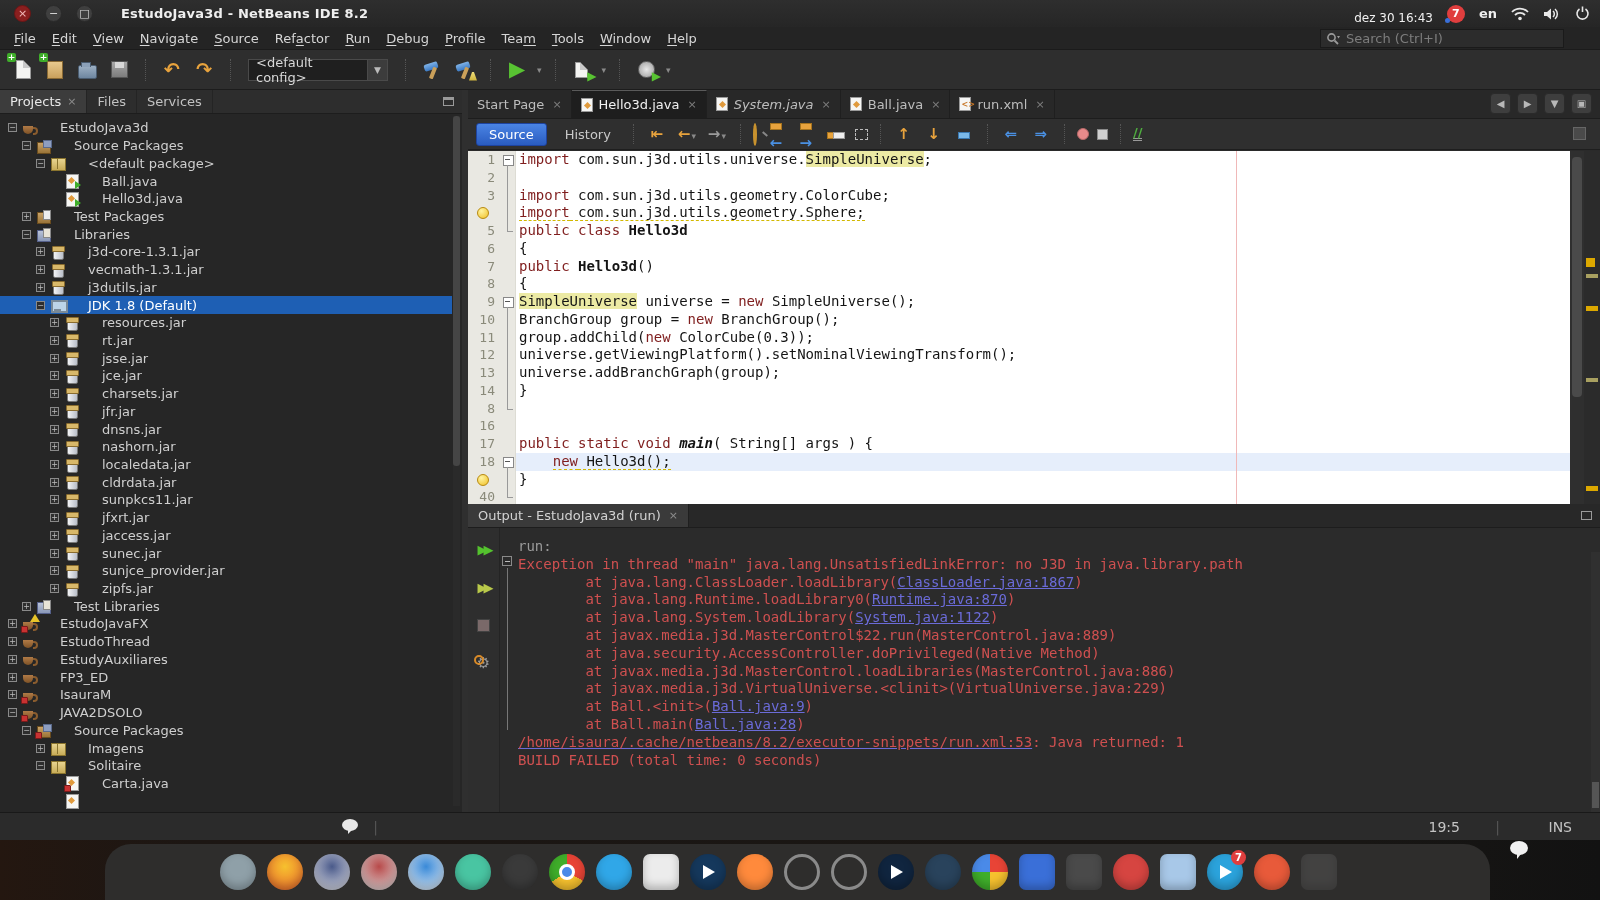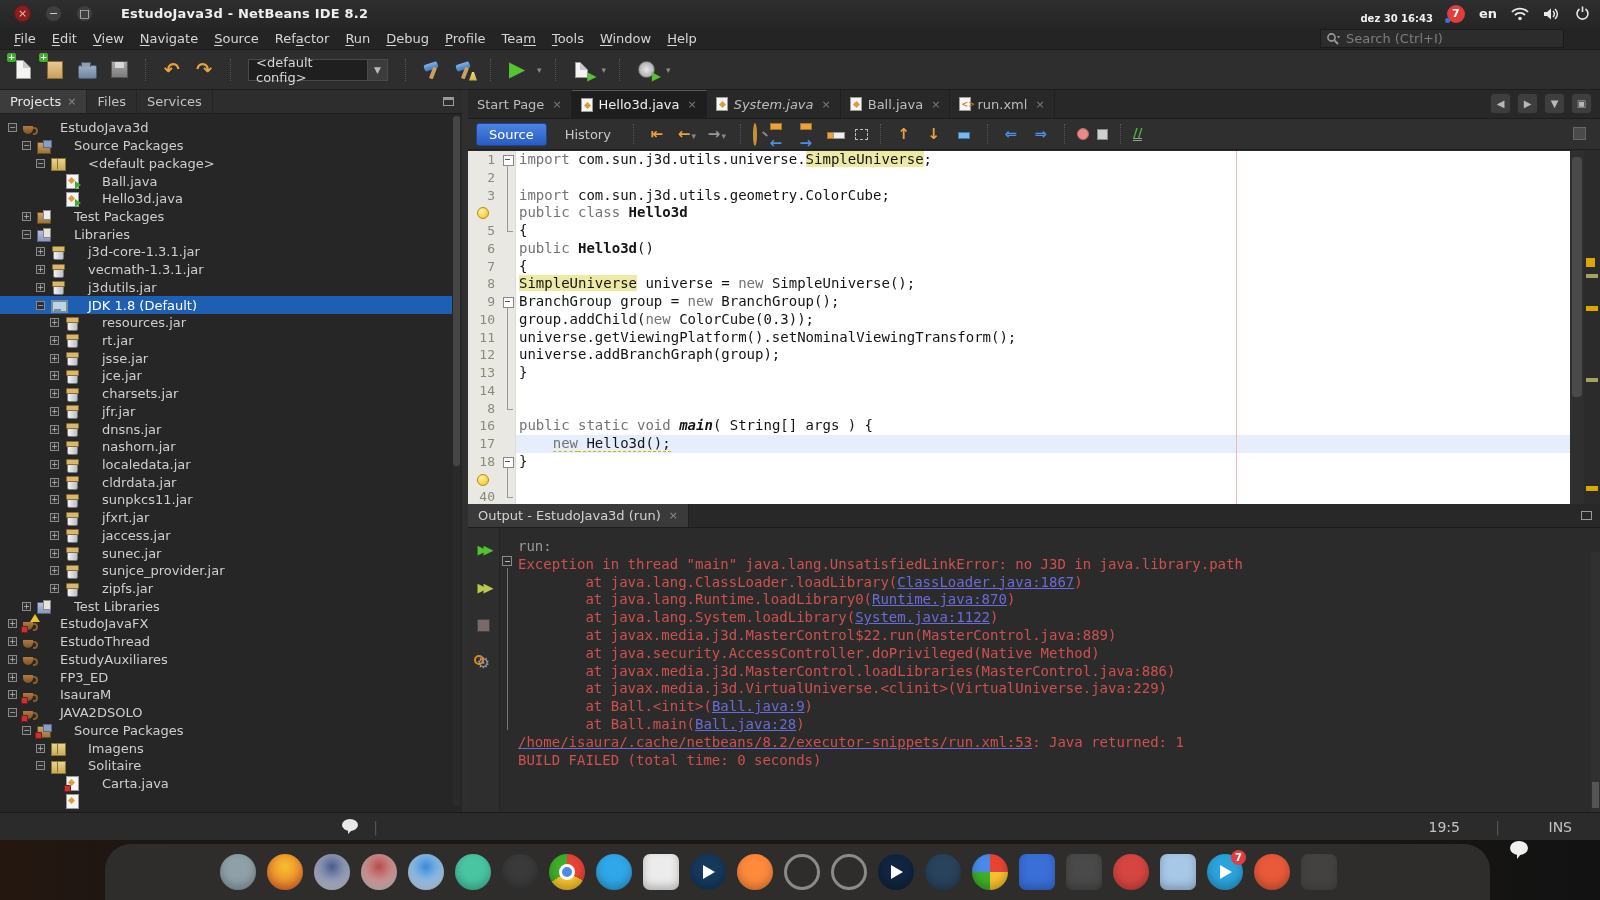--- a/index.html
+++ b/index.html
@@ -7,21 +7,21 @@
   body { font-family:"DejaVu Sans", sans-serif; position:relative; }
   #screen { position:absolute; inset:0; width:1600px; height:900px; background:#141210; }
 
   
   .titlebar { position:absolute; left:0; top:0; width:1600px; height:27px; background:linear-gradient(#2e2e2e,#262626); display:flex; align-items:center; }
   .winbtn { width:17px; height:17px; border-radius:50%; margin-left:14px; display:flex; align-items:center; justify-content:center; font-size:11px; color:#ddd; }
   .winbtn.close { background:#8a1f1f; border:1px solid #6a1515; color:#f3baba; }
   .winbtn.min, .winbtn.max { background:#3f3f3f; border:1px solid #2a2a2a; }
   .wintitle { color:#efefef; font-weight:bold; font-size:13px; margin-left:28px; letter-spacing:.2px; }
   .tray { position:absolute; right:10px; top:0; height:27px; display:flex; align-items:center; gap:14px; }
-  .tray .clock { color:#f0f0f0; font-weight:bold; font-size:10px;margin-top:9px; }
+  .tray .clock { color:#f0f0f0; font-weight:normal; font-size:12px;margin-top:9px; }
   .tray .badge { width:18px; height:18px; background:#e03e3e; border-radius:50%; color:#fff; font-size:11px; font-weight:bold; display:flex; align-items:center; justify-content:center; position:relative; }
   .tray .badge::after { content:""; position:absolute; left:-2px; bottom:0; width:5px; height:5px; background:#3a6fd8; border-radius:50%; }
   .tray .lang { color:#f0f0f0; font-size:13px; font-weight:bold; }
   .tray svg { display:block; }
 
   
   .menubar { position:absolute; left:0; top:27px; width:1600px; height:23px; background:#242424; display:flex; align-items:center; padding-left:6px; border-bottom:1px solid #1b1b1b; }
   .menu-item { color:#d6d6d6; font-size:13px; padding:2px 8px; cursor:default; }
   .menu-item u { text-decoration:underline; text-underline-offset:2px; }
   .searchbox { position:absolute; right:36px; top:2px; width:244px; height:19px; background:#2c2c2c; border:1px solid #1a1a1a; display:flex; align-items:center; padding:0 5px; }
@@ -133,21 +133,21 @@
   .foldcol { width:16px; flex:0 0 16px; background:#e9e8e2; border-right:1px solid #dddcd4; }
   .fr { height:17.75px; position:relative; }
   .fr.m::before { content:""; position:absolute; left:7px; top:0; bottom:0; border-left:1px solid #999; }
   .fr.e::before { content:""; position:absolute; left:7px; top:0; height:9px; width:5px; border-left:1px solid #999; border-bottom:1px solid #999; }
   .fr.s::before { content:""; position:absolute; left:3px; top:4px; width:9px; height:9px; background:#fff; border:1px solid #888; }
   .fr.s::after { content:""; position:absolute; left:5px; top:8px; width:5px; height:1px; background:#555; }
   .fr.s i { position:absolute; left:7px; top:14px; bottom:0; border-left:1px solid #999; }
   .codepane { flex:1; position:relative; font:14px "DejaVu Sans Mono", monospace; overflow:hidden; }
   .cl { height:17.75px; line-height:17.75px; white-space:pre; padding-left:3px; color:#141414; }
   .cl.cur { background:#e6eefb; }
-  .k { color:#737373; }
+  .k { color:#7f1d1d; }
   .b { font-weight:bold; }
   .bi { font-weight:bold; font-style:italic; }
   .hl { background:#eceaa4; }
   .w { border-bottom:1px dashed #d2b800; }
   .marginline { position:absolute; left:720px; top:0; bottom:0; width:1px; background:#f0b8b8; }
   .escroll { position:absolute; right:16px; top:61px; width:14px; height:353px; background:#2f2f2f; }
   .escroll .thumb { position:absolute; left:2px; top:6px; width:10px; height:240px; background:#4a4a4a; border-radius:4px; }
   .stripe { position:absolute; right:0; top:61px; width:16px; height:353px; background:#2b2b2b; }
   .smark { position:absolute; left:2px; }
 
@@ -661,20 +661,21 @@
               <i></i>
             </div>
             <div class="fr m"></div>
             <div class="fr e"></div>
           </div>
         <div class="codepane" id="codepane">
           <div class="marginline"></div>
         <div class="cl"><span class="k">import</span><span class="p"> com.sun.j3d.utils.universe.</span><span class="p hl">SimpleUniverse</span><span class="p">;</span></div>
             <div class="cl"></div>
             <div class="cl"><span class="k">import</span><span class="p"> com.sun.j3d.utils.geometry.ColorCube;</span></div>
+            <div class="cl"><span class="k w">import</span><span class="p w"> com.sun.j3d.utils.geometry.Sphere;</span></div>
             <div class="cl"><span class="k">public class</span><span class="p"> </span><span class="b">Hello3d</span></div>
             <div class="cl"><span class="p">{</span></div>
             <div class="cl"><span class="k">public</span><span class="p"> </span><span class="b">Hello3d</span><span class="p">()</span></div>
             <div class="cl"><span class="p">{</span></div>
             <div class="cl"><span class="p hl">SimpleUniverse</span><span class="p"> universe = </span><span class="k">new</span><span class="p"> SimpleUniverse();</span></div>
             <div class="cl"><span class="p">BranchGroup group = </span><span class="k">new</span><span class="p"> BranchGroup();</span></div>
             <div class="cl"><span class="p">group.addChild(</span><span class="k">new</span><span class="p"> ColorCube(0.3));</span></div>
             <div class="cl"><span class="p">universe.getViewingPlatform().setNominalViewingTransform();</span></div>
             <div class="cl"><span class="p">universe.addBranchGraph(group);</span></div>
             <div class="cl"><span class="p">}</span></div>

